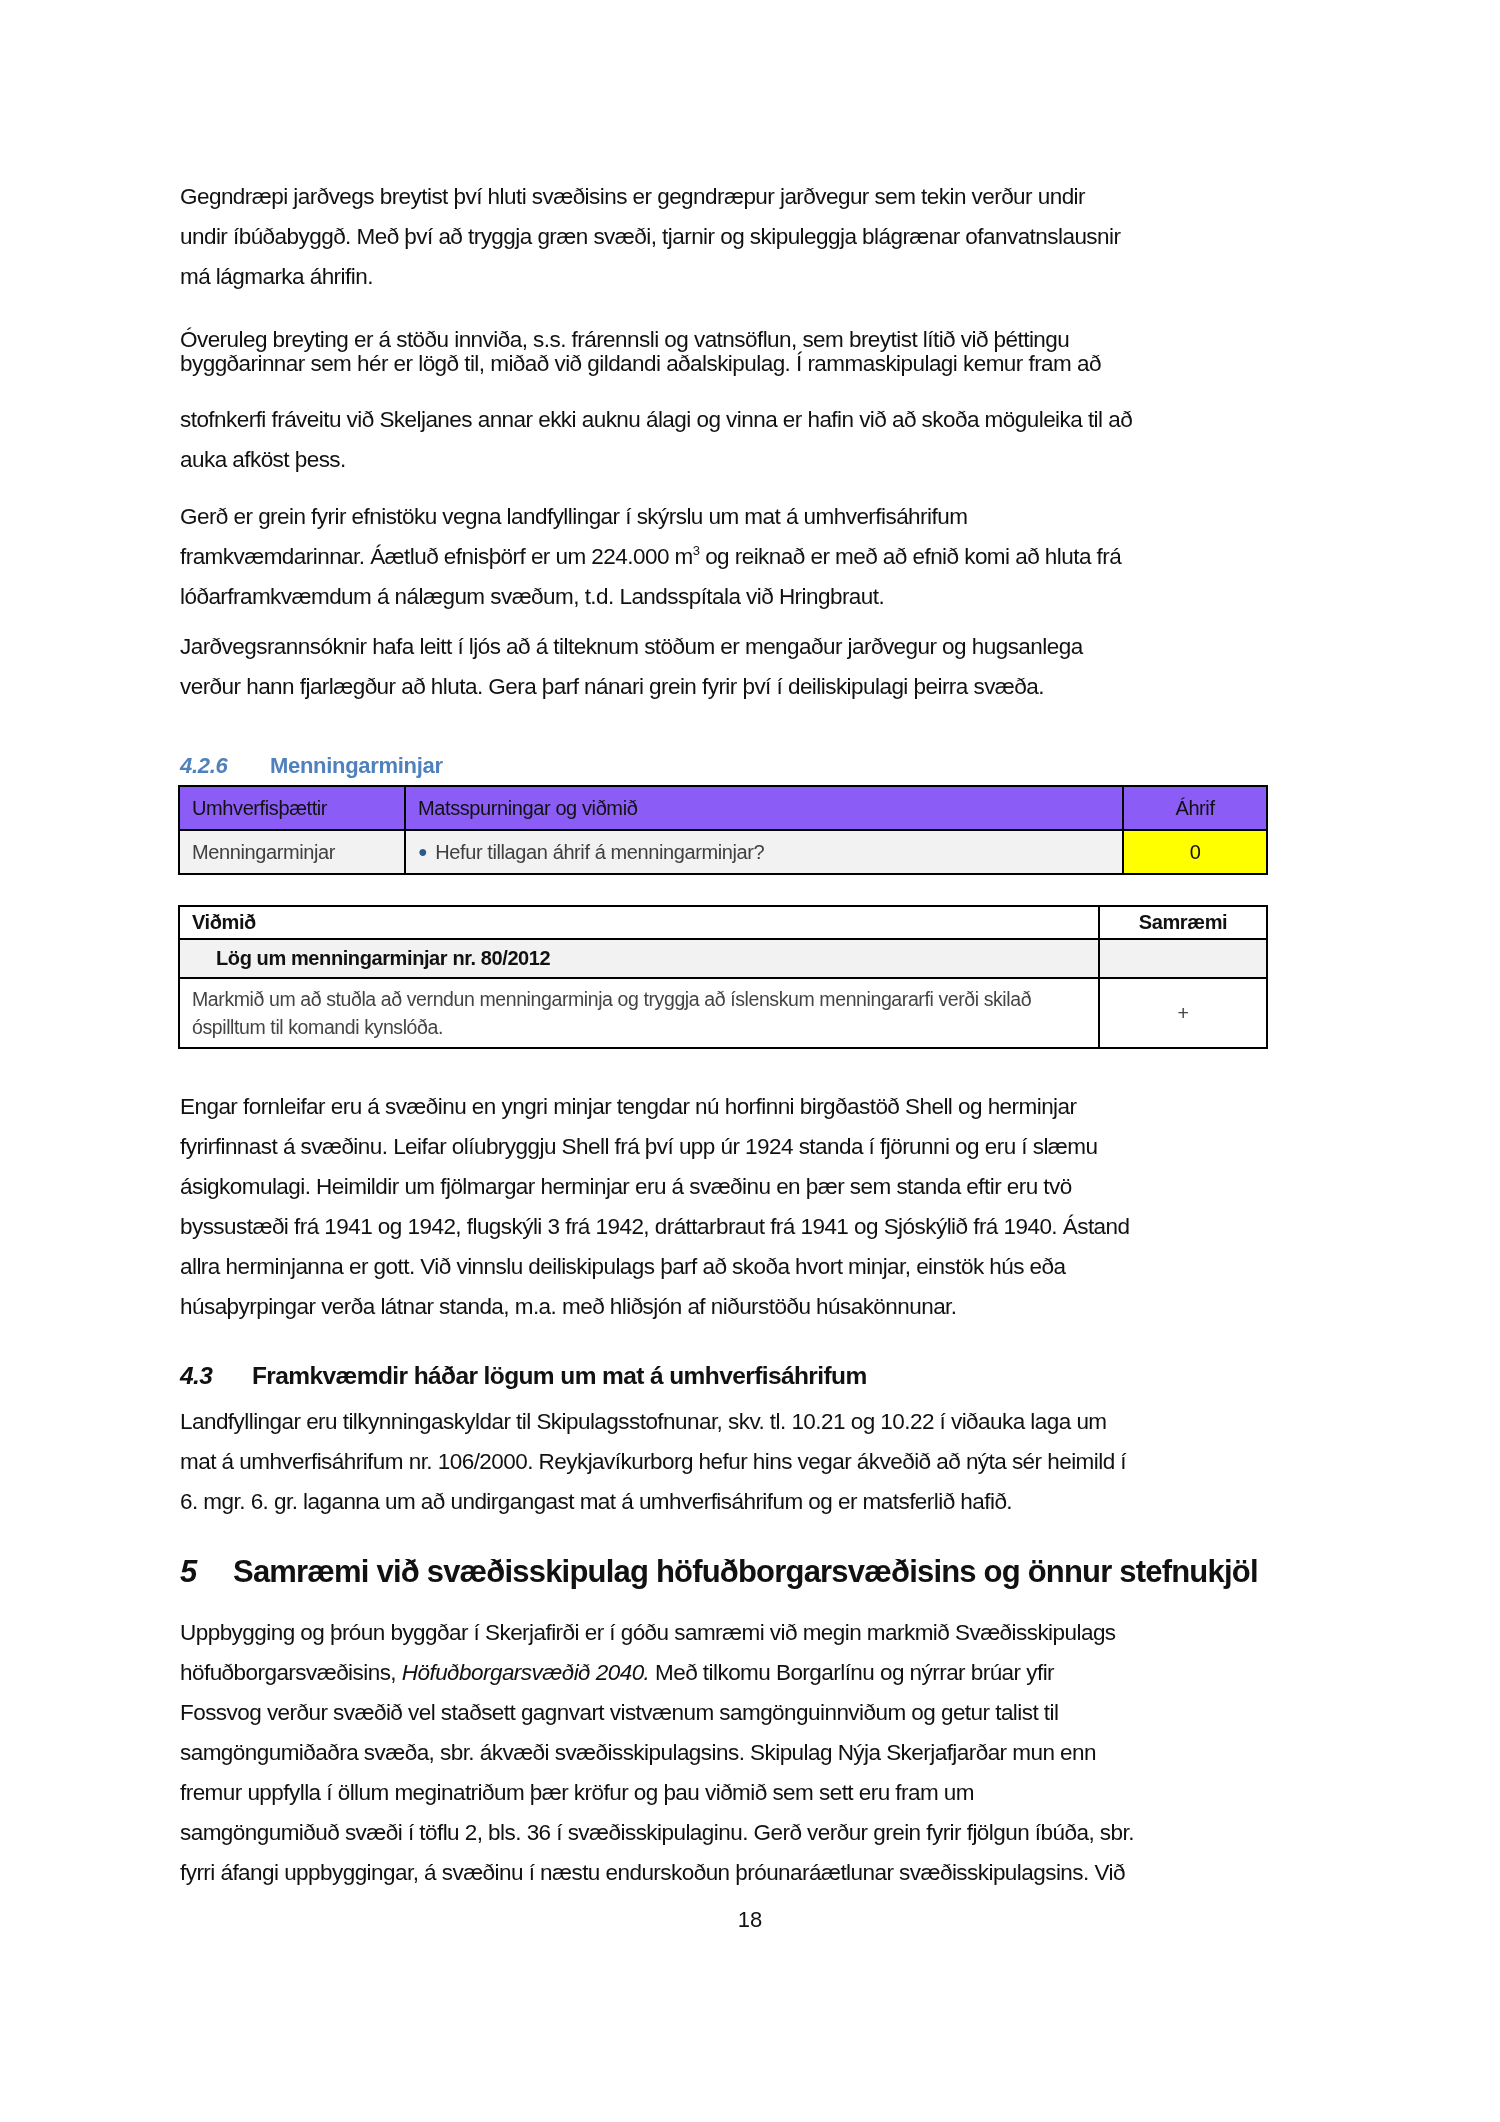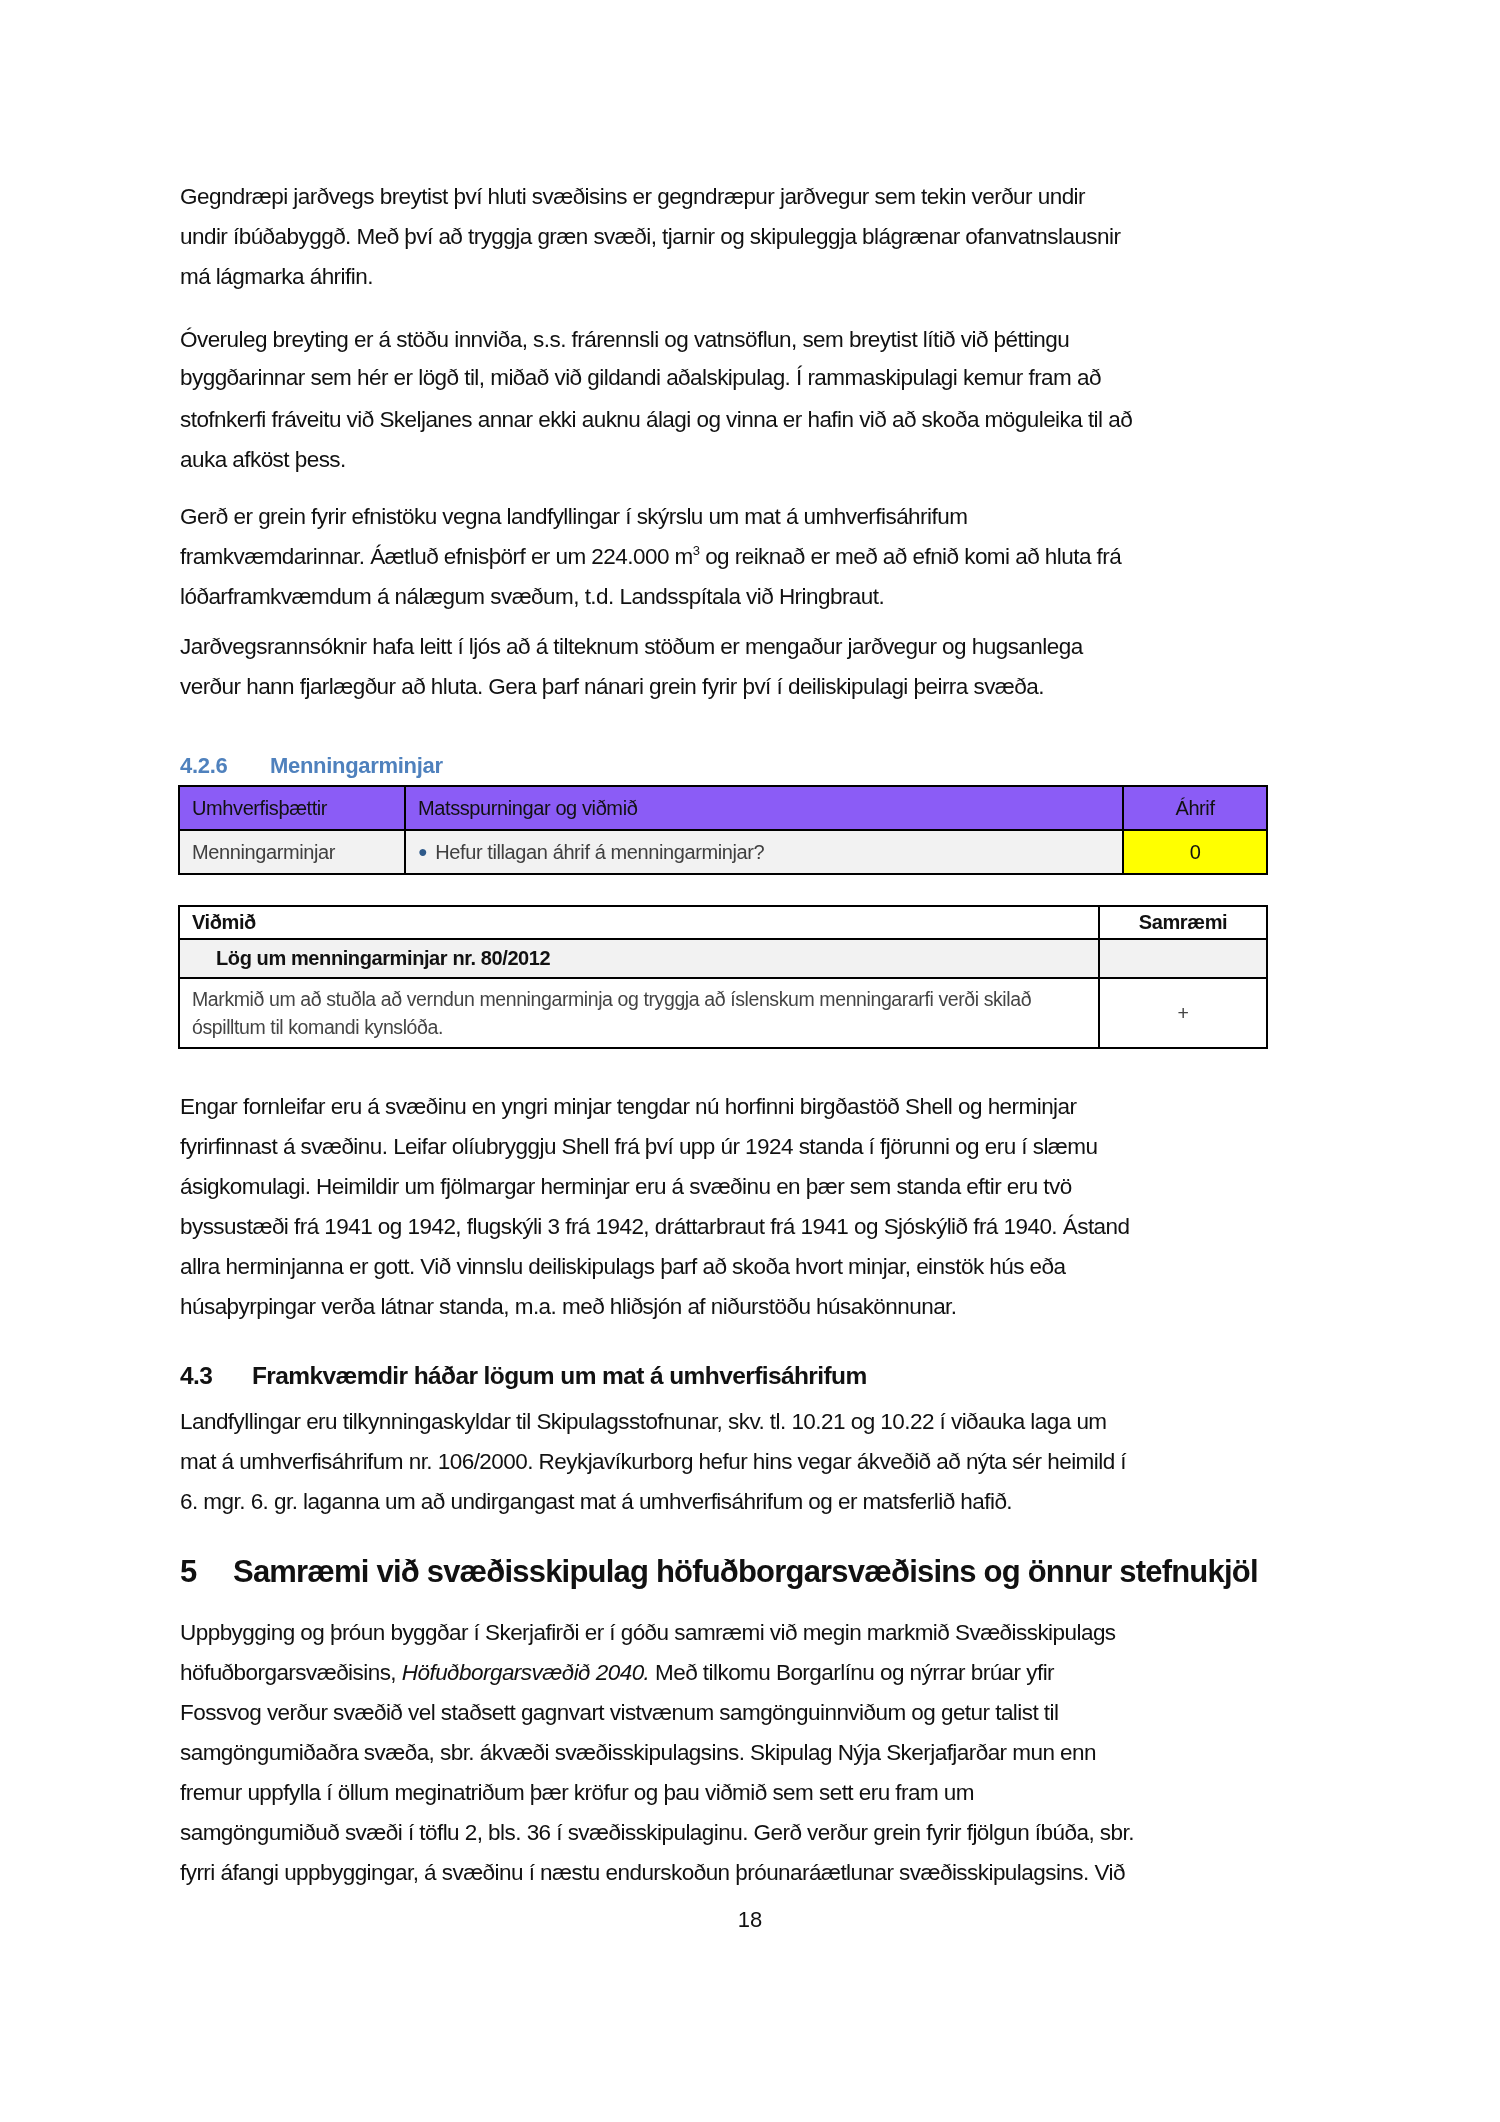--- a/index.html
+++ b/index.html
@@ -2,21 +2,21 @@
 <html><head>
 <meta charset="utf-8">
 <style>
   html, body { margin: 0; padding: 0; background: #ffffff; }
   body { width: 1500px; height: 2122px; position: relative; overflow: hidden;
          font-family: "Liberation Sans", sans-serif; color: #111111; }
   .line { position: absolute; left: 180px; white-space: nowrap; font-size: 22.5px;
           line-height: 28px; letter-spacing: -0.55px; }
   .h3 { position: absolute; left: 180px; font-size: 22px; font-weight: bold; color: #4f81bd;
         line-height: 28px; letter-spacing: -0.3px; }
-  .h3 .num, .h2 .num, .h1 .num { position: absolute; left: 0; }
+  .h3 .num, .h2 .num, .h1 .num { position: absolute; left: 0; font-style: italic; }
   .h2 { position: absolute; left: 180px; font-size: 24.5px; font-weight: bold; color: #111;
         line-height: 30px; letter-spacing: -0.6px; }
   .h1 { position: absolute; left: 180px; font-size: 31px; font-weight: bold; color: #111;
         line-height: 38px; letter-spacing: -0.8px; }
   .title-text { position: absolute; white-space: nowrap; }
   sup { font-size: 13px; line-height: 0; vertical-align: 9px; }
   em { font-style: italic; }
 
   table.t { position: absolute; left: 178px; width: 1090px; border-collapse: collapse;
             font-size: 20px; letter-spacing: -0.4px; }
@@ -43,21 +43,21 @@
              font-size: 22px; }
 </style>
 </head>
 <body>
 
 <div class="line" style="top:183px">Gegndræpi jarðvegs breytist því hluti svæðisins er gegndræpur jarðvegur sem tekin verður undir</div>
 <div class="line" style="top:223px">undir íbúðabyggð. Með því að tryggja græn svæði, tjarnir og skipuleggja blágrænar ofanvatnslausnir</div>
 <div class="line" style="top:263px">má lágmarka áhrifin.</div>
 
 <div class="line" style="top:326px">Óveruleg breyting er á stöðu innviða, s.s. frárennsli og vatnsöflun, sem breytist lítið við þéttingu</div>
-<div class="line" style="top:364px">byggðarinnar sem hér er lögð til, miðað við gildandi aðalskipulag. Í rammaskipulagi kemur fram að</div>
+<div class="line" style="top:350px">byggðarinnar sem hér er lögð til, miðað við gildandi aðalskipulag. Í rammaskipulagi kemur fram að</div>
 <div class="line" style="top:406px">stofnkerfi fráveitu við Skeljanes annar ekki auknu álagi og vinna er hafin við að skoða möguleika til að</div>
 <div class="line" style="top:446px">auka afköst þess.</div>
 
 <div class="line" style="top:503px">Gerð er grein fyrir efnistöku vegna landfyllingar í skýrslu um mat á umhverfisáhrifum</div>
 <div class="line" style="top:543px">
   <span>framkvæmdarinnar. Áætluð efnisþörf er um 224.000 m</span><sup>3</sup><span> og reiknað er með að efnið komi að hluta frá</span>
 </div>
 <div class="line" style="top:583px">lóðarframkvæmdum á nálægum svæðum, t.d. Landsspítala við Hringbraut.</div>
 
 <div class="line" style="top:633px">Jarðvegsrannsóknir hafa leitt í ljós að á tilteknum stöðum er mengaður jarðvegur og hugsanlega</div>

